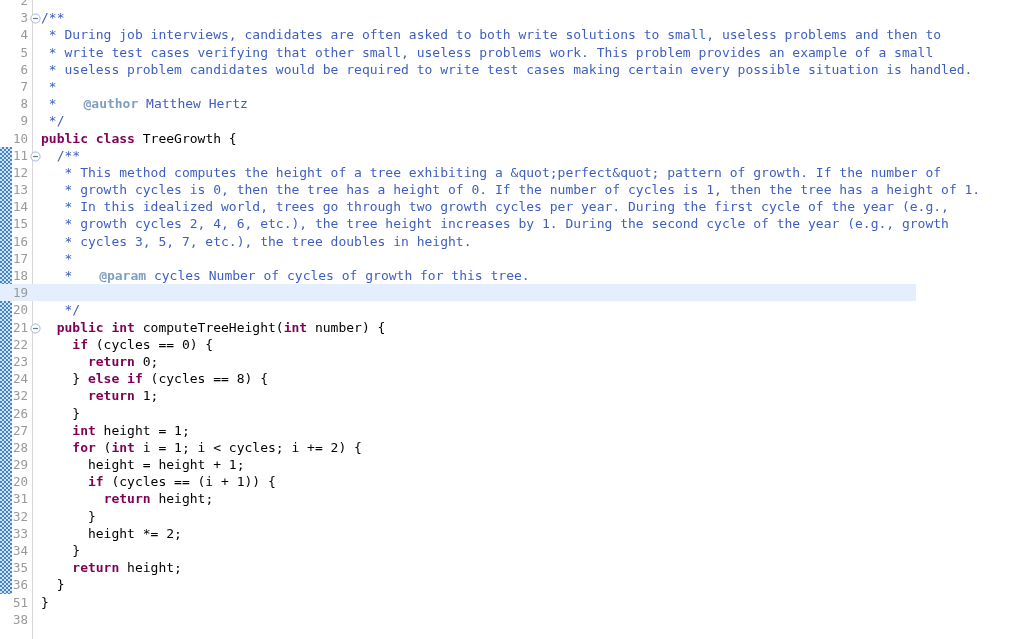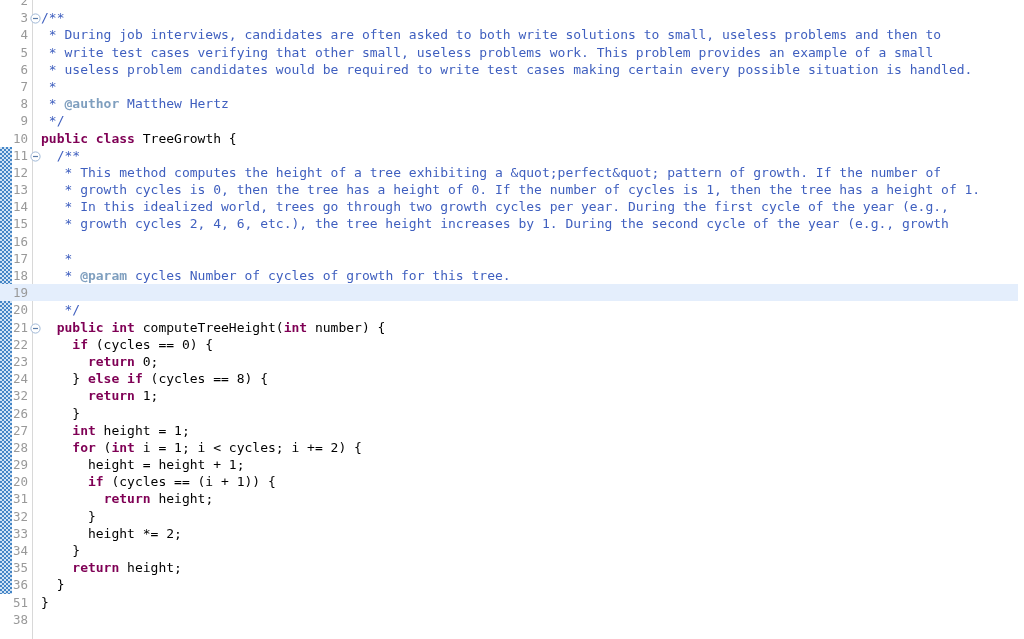--- a/index.html
+++ b/index.html
@@ -56,21 +56,21 @@
   }
   .row {
     position: relative;
     height: 17.2px;
     line-height: 17.2px;
     white-space: pre;
     font-size: 13px;
   }
   .row.current {
     background: #e4eefc;
-    width: 1018px;
+    width: 916px;
   }
   .lineno {
     position: absolute;
     left: 0; top: 0;
     width: 28px;
     text-align: right;
     color: #999999;
     font-size: 12.5px;
     font-family: "DejaVu Sans Mono", monospace;
   }
@@ -85,21 +85,21 @@
     left: 41px; top: 0;
     white-space: pre;
     font-size: 13px;
     color: #000000;
     font-family: "DejaVu Sans Mono", monospace;
   }
 
   
   .kw   { color: #7f0055; font-weight: bold; }
   .cmt  { color: #3f5fbf; }
-  .ctag { color: #7f9fbf; font-weight: bold; }
+  .ctag { color: #7f9fbf; font-weight: bold; margin-left: 19px; }
   .pln  { color: #000000; }
 </style>
 </head>
 <body>
 
 <div id="editor">
 
   <div class="change-bar-col">
     <div class="change-bar" id="changebar" style="top: 146.8px; height: 447.2px;"></div>
   </div>
@@ -120,21 +120,21 @@
       <div class="row"><span class="lineno">9</span><span class="code"><span class="cmt"> */</span></span></div>
       <div class="row"><span class="lineno">10</span><span class="code"><span class="kw">public</span><span class="pln"> </span><span class="kw">class</span><span class="pln"> TreeGrowth {</span></span></div>
       <div class="row"><span class="lineno">11</span><span class="fold"><svg width="11" height="11" viewBox="0 0 11 11">
             <circle cx="5.5" cy="5.5" r="4.6" fill="#ffffff" stroke="#9fb8d8" stroke-width="1"></circle>
             <line x1="3" y1="5.5" x2="8" y2="5.5" stroke="#5b7ca8" stroke-width="1.2"></line>
           </svg></span><span class="code"><span class="cmt">  /**</span></span></div>
       <div class="row"><span class="lineno">12</span><span class="code"><span class="cmt">   * This method computes the height of a tree exhibiting a &amp;quot;perfect&amp;quot; pattern of growth. If the number of</span></span></div>
       <div class="row"><span class="lineno">13</span><span class="code"><span class="cmt">   * growth cycles is 0, then the tree has a height of 0. If the number of cycles is 1, then the tree has a height of 1.</span></span></div>
       <div class="row"><span class="lineno">14</span><span class="code"><span class="cmt">   * In this idealized world, trees go through two growth cycles per year. During the first cycle of the year (e.g.,</span></span></div>
       <div class="row"><span class="lineno">15</span><span class="code"><span class="cmt">   * growth cycles 2, 4, 6, etc.), the tree height increases by 1. During the second cycle of the year (e.g., growth</span></span></div>
-      <div class="row"><span class="lineno">16</span></div>
+      <div class="row"><span class="lineno">16</span><span class="code"><span class="cmt">   * cycles 3, 5, 7, etc.), the tree doubles in height.</span></span></div>
       <div class="row"><span class="lineno">17</span><span class="code"><span class="cmt">   *</span></span></div>
       <div class="row"><span class="lineno">18</span><span class="code"><span class="cmt">   * </span><span class="ctag">@param</span><span class="cmt"> cycles Number of cycles of growth for this tree.</span></span></div>
       <div class="row current"><span class="lineno">19</span></div>
       <div class="row"><span class="lineno">20</span><span class="code"><span class="cmt">   */</span></span></div>
       <div class="row"><span class="lineno">21</span><span class="fold"><svg width="11" height="11" viewBox="0 0 11 11">
             <circle cx="5.5" cy="5.5" r="4.6" fill="#ffffff" stroke="#9fb8d8" stroke-width="1"></circle>
             <line x1="3" y1="5.5" x2="8" y2="5.5" stroke="#5b7ca8" stroke-width="1.2"></line>
           </svg></span><span class="code"><span class="pln">  </span><span class="kw">public</span><span class="pln"> </span><span class="kw">int</span><span class="pln"> computeTreeHeight(</span><span class="kw">int</span><span class="pln"> number) {</span></span></div>
       <div class="row"><span class="lineno">22</span><span class="code"><span class="pln">    </span><span class="kw">if</span><span class="pln"> (cycles == 0) {</span></span></div>
       <div class="row"><span class="lineno">23</span><span class="code"><span class="pln">      </span><span class="kw">return</span><span class="pln"> 0;</span></span></div>

